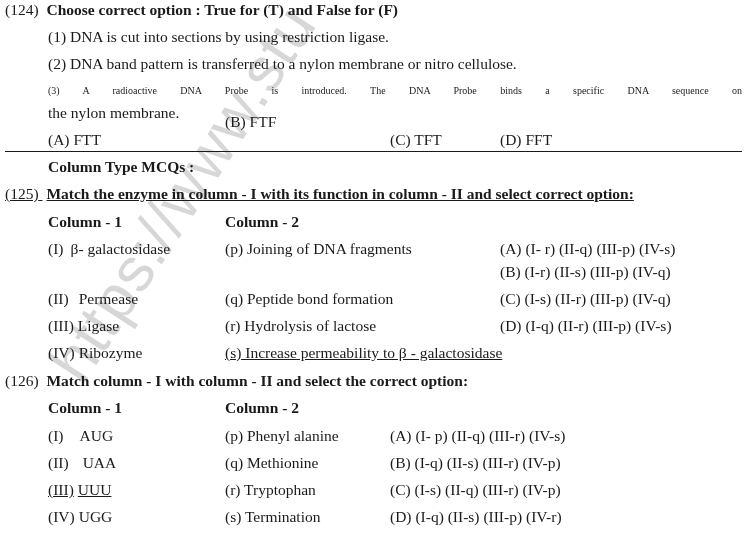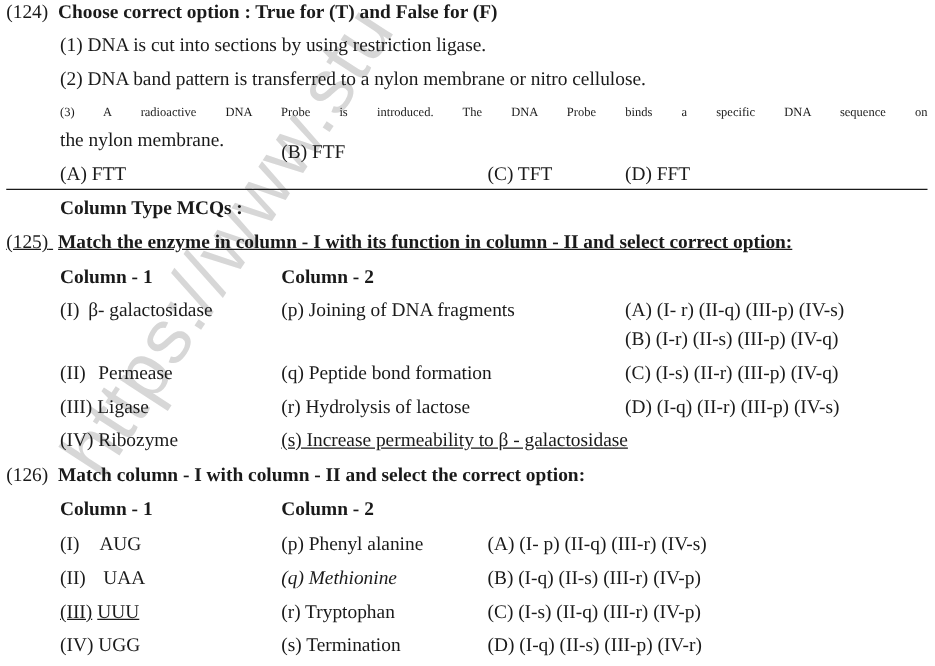--- a/index.html
+++ b/index.html
@@ -89,21 +89,21 @@
 
   <div class="ln" style="left:48px; top:426px;">
     <span>(I)</span><span style="margin-left:16px;">AUG</span>
   </div>
   <div class="ln" style="left:225px; top:426px;">(p) Phenyl alanine</div>
   <div class="ln" style="left:390px; top:426px;">(A) (I- p) (II-q) (III-r) (IV-s)</div>
 
   <div class="ln" style="left:48px; top:453px;">
     <span>(II)</span><span style="margin-left:14px;">UAA</span>
   </div>
-  <div class="ln" style="left:225px; top:453px;font-style:italic;">(q) Methionine</div>
+  <div class="ln" style="left:225px; top:453px;">(q) Methionine</div>
   <div class="ln" style="left:390px; top:453px;">(B) (I-q) (II-s) (III-r) (IV-p)</div>
 
   <div class="ln" style="left:48px; top:480px;text-decoration:underline;">
     <span>(III)</span><span style="margin-left:4px;">UUU</span>
   </div>
   <div class="ln" style="left:225px; top:480px;">(r) Tryptophan</div>
   <div class="ln" style="left:390px; top:480px;">(C) (I-s) (II-q) (III-r) (IV-p)</div>
 
   <div class="ln" style="left:48px; top:507px;">
     <span>(IV)</span><span style="margin-left:4px;">UGG</span>

